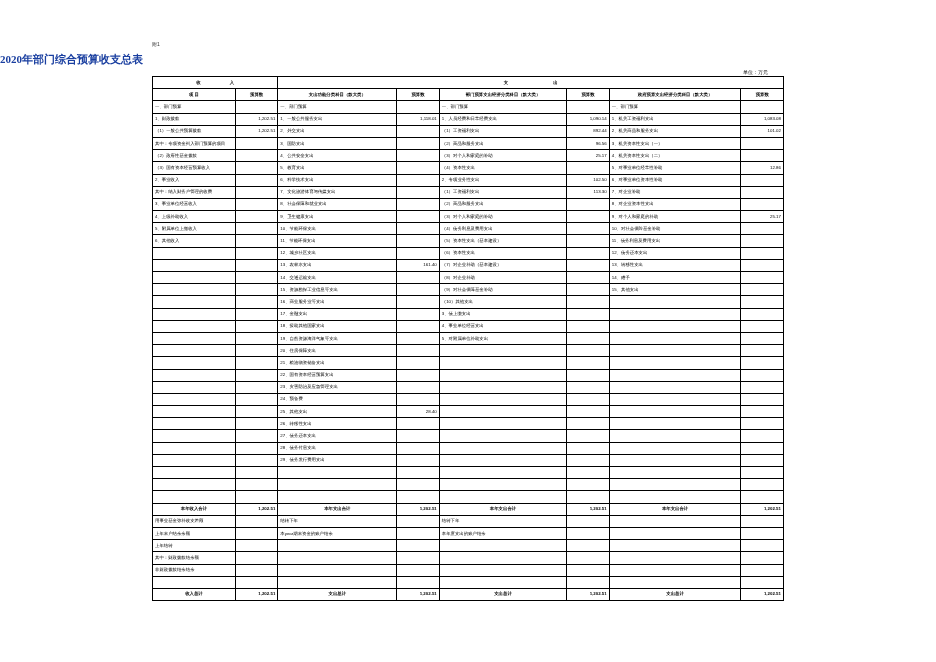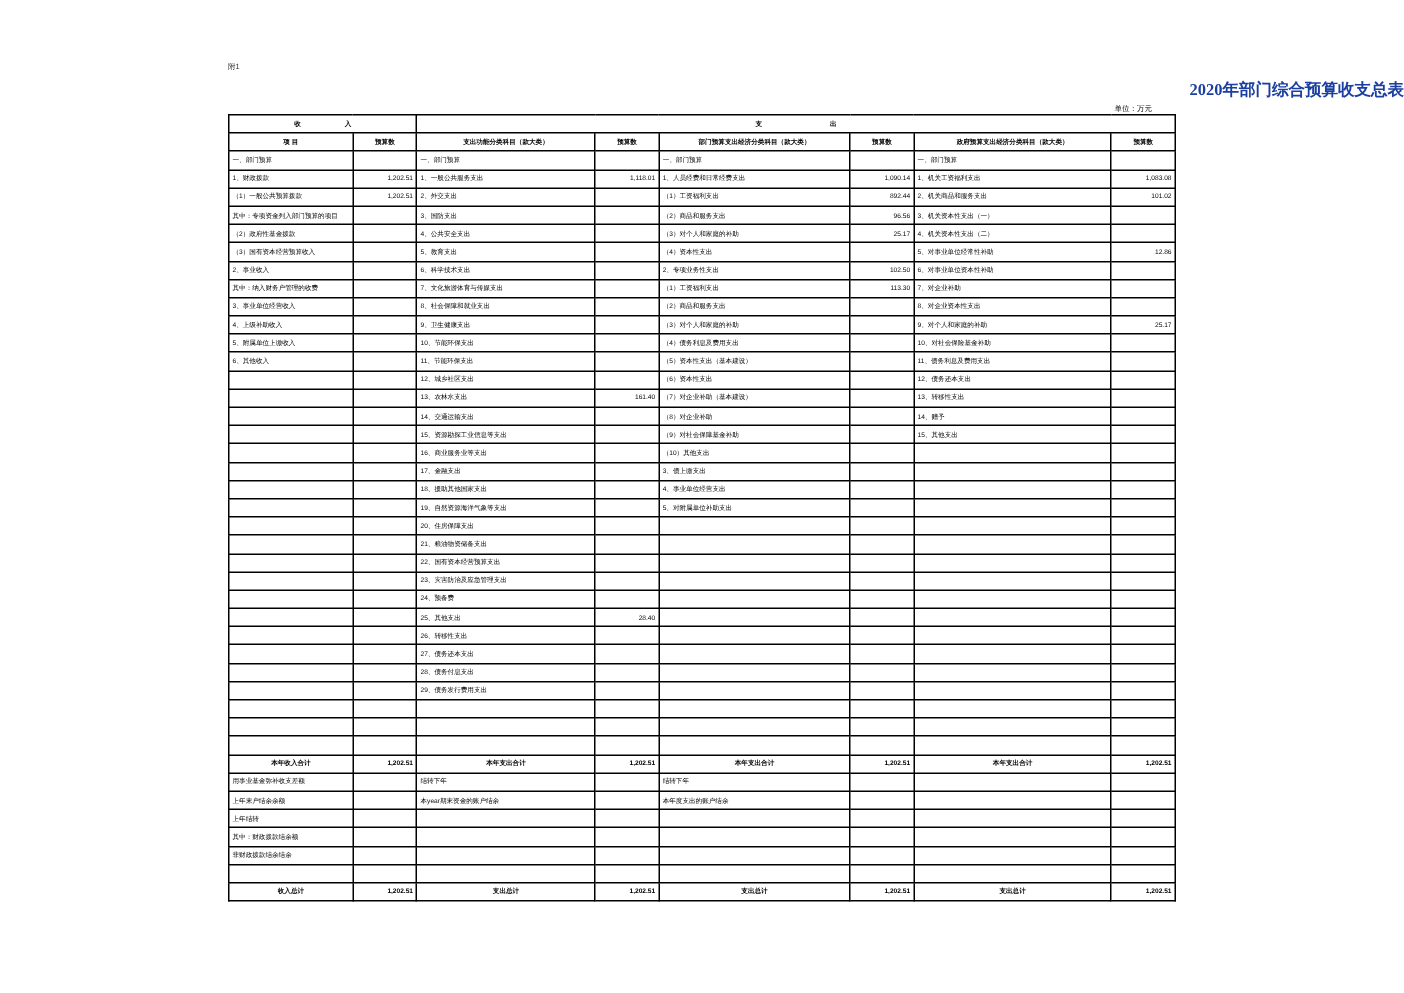--- a/index.html
+++ b/index.html
@@ -11,21 +11,21 @@
   }
   .page{position:relative;width:936px;height:662px;overflow:hidden;}
 
   .corner-tag{
     position:absolute;left:152px;top:41px;
     font-size:5px;color:#333;letter-spacing:0;
   }
 
   .title{
     position:absolute;left:0;top:52px;width:936px;
-    text-align:right;
+    text-align:left;
     font-size:11px;font-weight:bold;color:#1a3fa0;
     font-family:"Liberation Serif","DejaVu Serif",serif;
   }
 
   .unit{
     position:absolute;right:168px;top:69px;
     font-size:5px;color:#000;
   }
 
   table.main{

